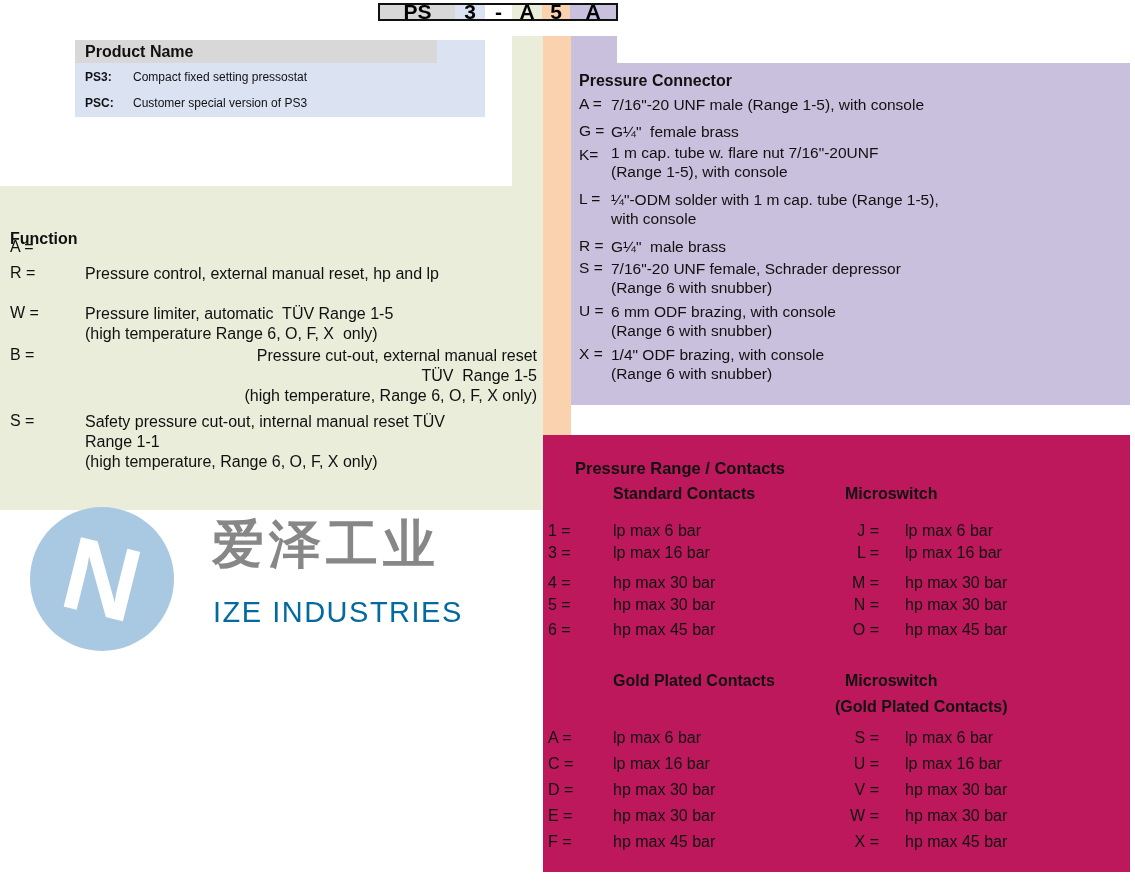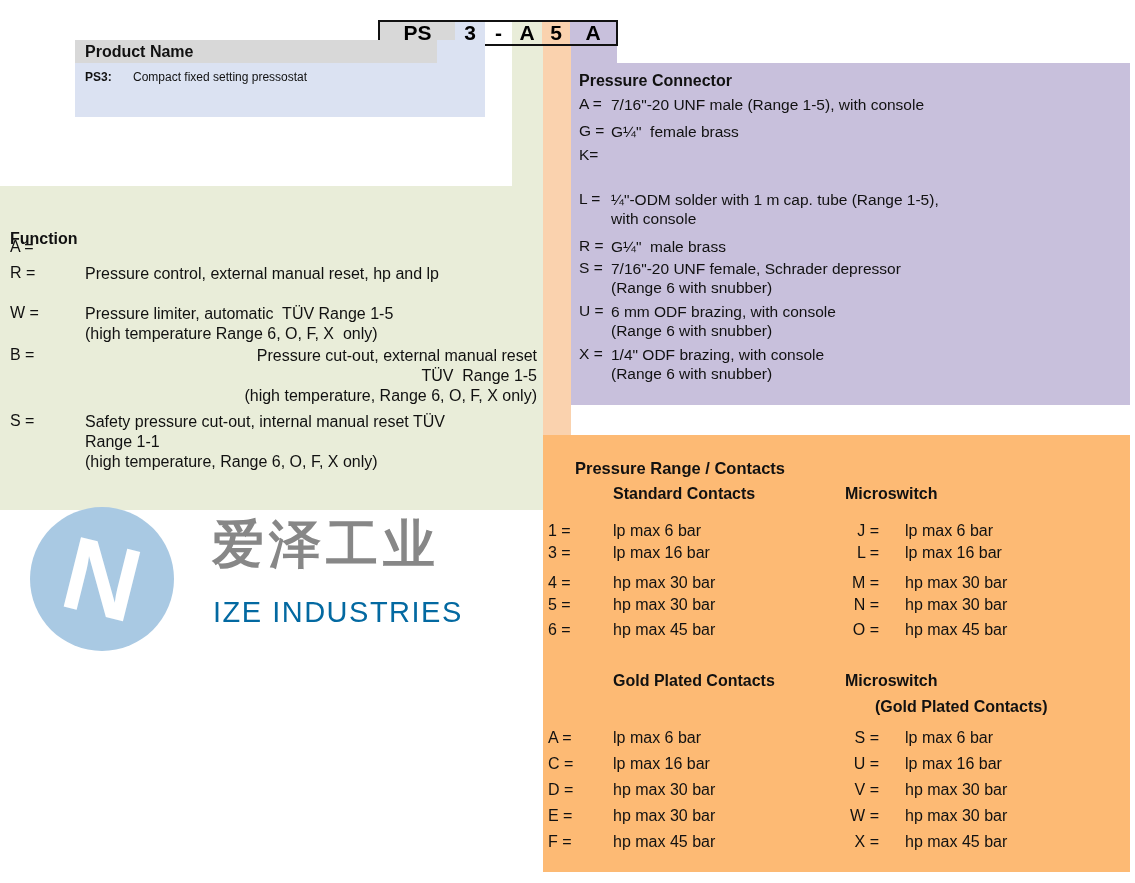--- a/index.html
+++ b/index.html
@@ -8,21 +8,21 @@
     font-family:"Liberation Sans",sans-serif;color:#111;overflow:hidden;
   }
   .abs{position:absolute;}
   
   .band{position:absolute;}
   .band-green{left:512px;top:36px;width:31px;height:150px;background:#e9edd9;}
   .band-peach{left:543px;top:36px;width:28px;height:399px;background:#fad2ae;}
   .band-purple{left:571px;top:36px;width:46px;height:27px;background:#c8c0dc;}
   
   .code-box{
-    position:absolute;left:378px;top:20px;width:240px;height:26px;
+    position:absolute;left:378px;top:3px;width:240px;height:18px;
     border:2px solid #111;box-sizing:border-box;display:flex;
   }
   .code-cell{display:flex;align-items:center;justify-content:center;
     font-size:21px;font-weight:bold;color:#000;}
   .cc0{width:75px;background:#d8d8d8;}
   .cc1{width:30px;background:#dbe2f2;}
   .cc2{width:27px;background:#ffffff;}
   .cc3{width:30px;background:#e9edd9;}
   .cc4{width:28px;background:#fad2ae;}
   .cc5{width:46px;background:#c8c0dc;}
@@ -35,21 +35,21 @@
   
   .function-panel{position:absolute;left:0;top:186px;width:543px;height:324px;background:#e9edd9;}
   .panel-title{position:absolute;font-weight:bold;font-size:16px;}
   .fn-label{position:absolute;left:10px;width:70px;font-size:16px;}
   .fn-desc{position:absolute;left:85px;width:452px;font-size:16px;line-height:20px;white-space:pre-wrap;}
   
   .connector-panel{position:absolute;left:571px;top:63px;width:559px;height:342px;background:#c8c0dc;}
   .cn-label{position:absolute;left:8px;width:32px;font-size:15.5px;}
   .cn-desc{position:absolute;left:40px;width:505px;font-size:15.5px;line-height:19px;white-space:pre-wrap;}
   
-  .range-panel{position:absolute;left:543px;top:435px;width:587px;height:437px;background:#fdba74;}
+  .range-panel{position:absolute;left:543px;top:435px;width:587px;height:437px;background:#be185d;}
   .col-header{position:absolute;font-weight:bold;font-size:16px;white-space:nowrap;}
   .rg-label-l{position:absolute;left:5px;width:44px;font-size:16px;}
   .rg-desc-l{position:absolute;left:70px;width:220px;font-size:16px;white-space:nowrap;}
   .rg-label-r{position:absolute;left:298px;width:38px;font-size:16px;text-align:right;}
   .rg-desc-r{position:absolute;left:362px;width:220px;font-size:16px;white-space:nowrap;}
   
   .wm-cn{position:absolute;left:212px;top:516px;font-size:52px;font-weight:bold;
     color:#878787;letter-spacing:5px;line-height:56px;white-space:nowrap;}
   .wm-en{position:absolute;left:213px;top:596px;font-size:29px;color:#0369a1;
     letter-spacing:1.5px;white-space:nowrap;}
@@ -70,20 +70,23 @@
     <div class="code-cell cc3">A</div>
     <div class="code-cell cc4">5</div>
     <div class="code-cell cc5">A</div>
   </div>
 
   <div class="product-panel">
     <div class="product-header">Product Name</div>
     <div class="product-row" style="top:27px;">
       <span class="code">PS3:</span><span>Compact fixed setting pressostat</span>
     </div>
+    <div class="product-row" style="top:53px;">
+      <span class="code">PSC:</span><span>Customer special version of PS3</span>
+    </div>
   </div>
 
   <div class="function-panel">
     <div class="panel-title" style="left:10px;top:20px;margin-top:24px;">Function</div>
     <div class="fn-label" style="top:52px;">A =</div>
     <div class="fn-label" style="top:78px;">R =</div>
     <div class="fn-desc" style="top:78px;">Pressure control, external manual reset, hp and lp</div>
     <div class="fn-label" style="top:118px;">W =</div>
     <div class="fn-desc" style="top:118px;">Pressure limiter, automatic  TÜV Range 1-5
 (high temperature Range 6, O, F, X  only)</div>
@@ -97,20 +100,22 @@
 (high temperature, Range 6, O, F, X only)</div>
   </div>
 
   <div class="connector-panel">
     <div class="panel-title" style="left:8px;top:9px;">Pressure Connector</div>
     <div class="cn-label" style="top:32px;">A =</div>
     <div class="cn-desc" style="top:32px;">7/16"-20 UNF male (Range 1-5), with console</div>
     <div class="cn-label" style="top:59px;">G =</div>
     <div class="cn-desc" style="top:59px;">G¼"  female brass</div>
     <div class="cn-label" style="top:83px;">K=</div>
+    <div class="cn-desc" style="top:80px;">1 m cap. tube w. flare nut 7/16"-20UNF
+(Range 1-5), with console</div>
     <div class="cn-label" style="top:127px;">L =</div>
     <div class="cn-desc" style="top:127px;">¼"-ODM solder with 1 m cap. tube (Range 1-5),
 with console</div>
     <div class="cn-label" style="top:174px;">R =</div>
     <div class="cn-desc" style="top:174px;">G¼"  male brass</div>
     <div class="cn-label" style="top:196px;">S =</div>
     <div class="cn-desc" style="top:196px;">7/16"-20 UNF female, Schrader depressor
 (Range 6 with snubber)</div>
     <div class="cn-label" style="top:239px;">U =</div>
     <div class="cn-desc" style="top:239px;">6 mm ODF brazing, with console
@@ -142,21 +147,21 @@
     <div class="rg-desc-l" style="top:161px;">hp max 30 bar</div>
     <div class="rg-label-r" style="top:161px;">N =</div>
     <div class="rg-desc-r" style="top:161px;">hp max 30 bar</div>
     <div class="rg-label-l" style="top:186px;">6 =</div>
     <div class="rg-desc-l" style="top:186px;">hp max 45 bar</div>
     <div class="rg-label-r" style="top:186px;">O =</div>
     <div class="rg-desc-r" style="top:186px;">hp max 45 bar</div>
 
     <div class="col-header" style="left:70px;top:237px;">Gold Plated Contacts</div>
     <div class="col-header" style="left:302px;top:237px;">Microswitch</div>
-    <div class="col-header" style="left:292px;top:263px;margin-left:40px;">(Gold Plated Contacts)</div>
+    <div class="col-header" style="left:292px;top:263px;">(Gold Plated Contacts)</div>
 
     <div class="rg-label-l" style="top:294px;">A =</div>
     <div class="rg-desc-l" style="top:294px;">lp max 6 bar</div>
     <div class="rg-label-r" style="top:294px;">S =</div>
     <div class="rg-desc-r" style="top:294px;">lp max 6 bar</div>
     <div class="rg-label-l" style="top:320px;">C =</div>
     <div class="rg-desc-l" style="top:320px;">lp max 16 bar</div>
     <div class="rg-label-r" style="top:320px;">U =</div>
     <div class="rg-desc-r" style="top:320px;">lp max 16 bar</div>
     <div class="rg-label-l" style="top:346px;">D =</div>

